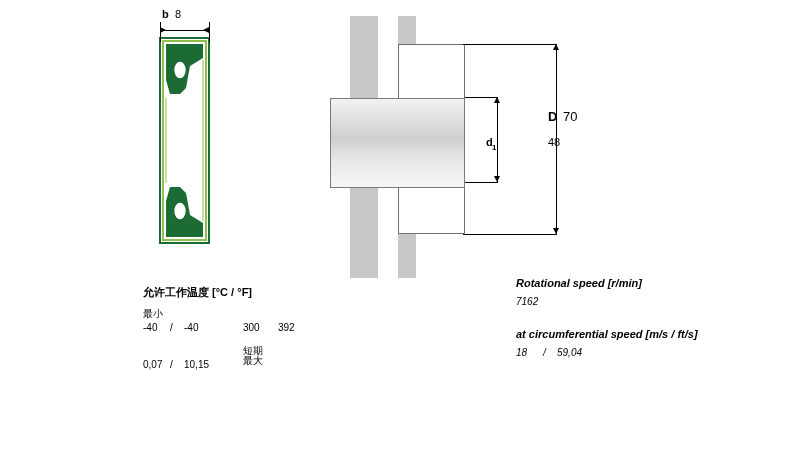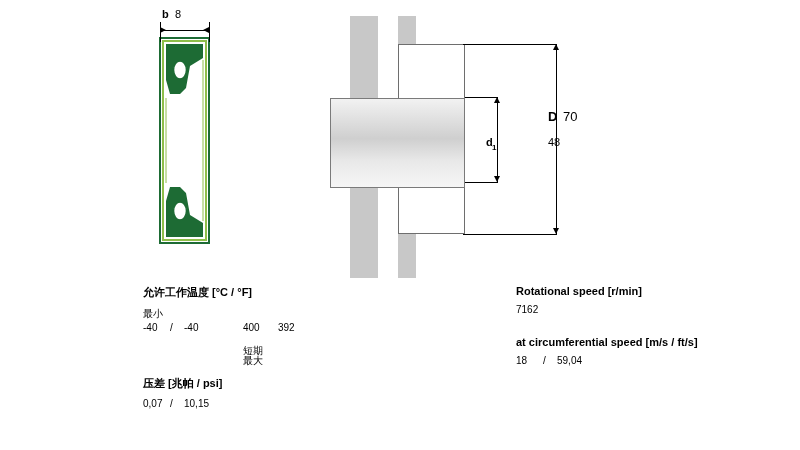--- a/index.html
+++ b/index.html
@@ -98,21 +98,21 @@
     border-right: 6px solid #000;
   }
   .arrow-right {
     border-top: 3px solid transparent;
     border-bottom: 3px solid transparent;
     border-left: 6px solid #000;
   }
 
   
   .col-left { position: absolute; left: 143px; top: 285px; width: 240px; }
-  .col-right { position: absolute; left: 516px; top: 285px; width: 260px; }
+  .col-right { position: absolute; left: 516px; top: 277px; width: 260px; font-style: italic; }
 
   .hdr {
     font-size: 11px;
     font-weight: bold;
     margin: 0 0 7px 0;
   }
   .row {
     position: relative;
     height: 15px;
     font-size: 11px;
@@ -190,30 +190,29 @@
 
     <div class="row">
       <span class="cell" style="left:0px;">最小</span>
       <span class="cell" style="left:100px;margin-top:47px;">最大</span>
     </div>
 
     <div class="row" style="height:22px;">
       <span class="cell" style="left:0px;">-40</span>
       <span class="cell" style="left:27px;">/</span>
       <span class="cell" style="left:41px;">-40</span>
-      <span class="cell" style="left:100px;">400</span>
+      <span class="cell" style="left:100px;">300</span>
       <span class="cell" style="left:135px;">392</span>
     </div>
 
     <div class="row">
       <span class="cell" style="left:100px;font-family:Liberation Mono, monospace;">短期</span>
     </div>
 
 
-    <div class="hdr" style="margin-top:17px;">压差 [兆帕 / psi]</div>
 
     <div class="row">
       <span class="cell" style="left:0px;">0,07</span>
       <span class="cell" style="left:27px;">/</span>
       <span class="cell" style="left:41px;">10,15</span>
     </div>
 
   </div>
 
   <div class="col-right">

